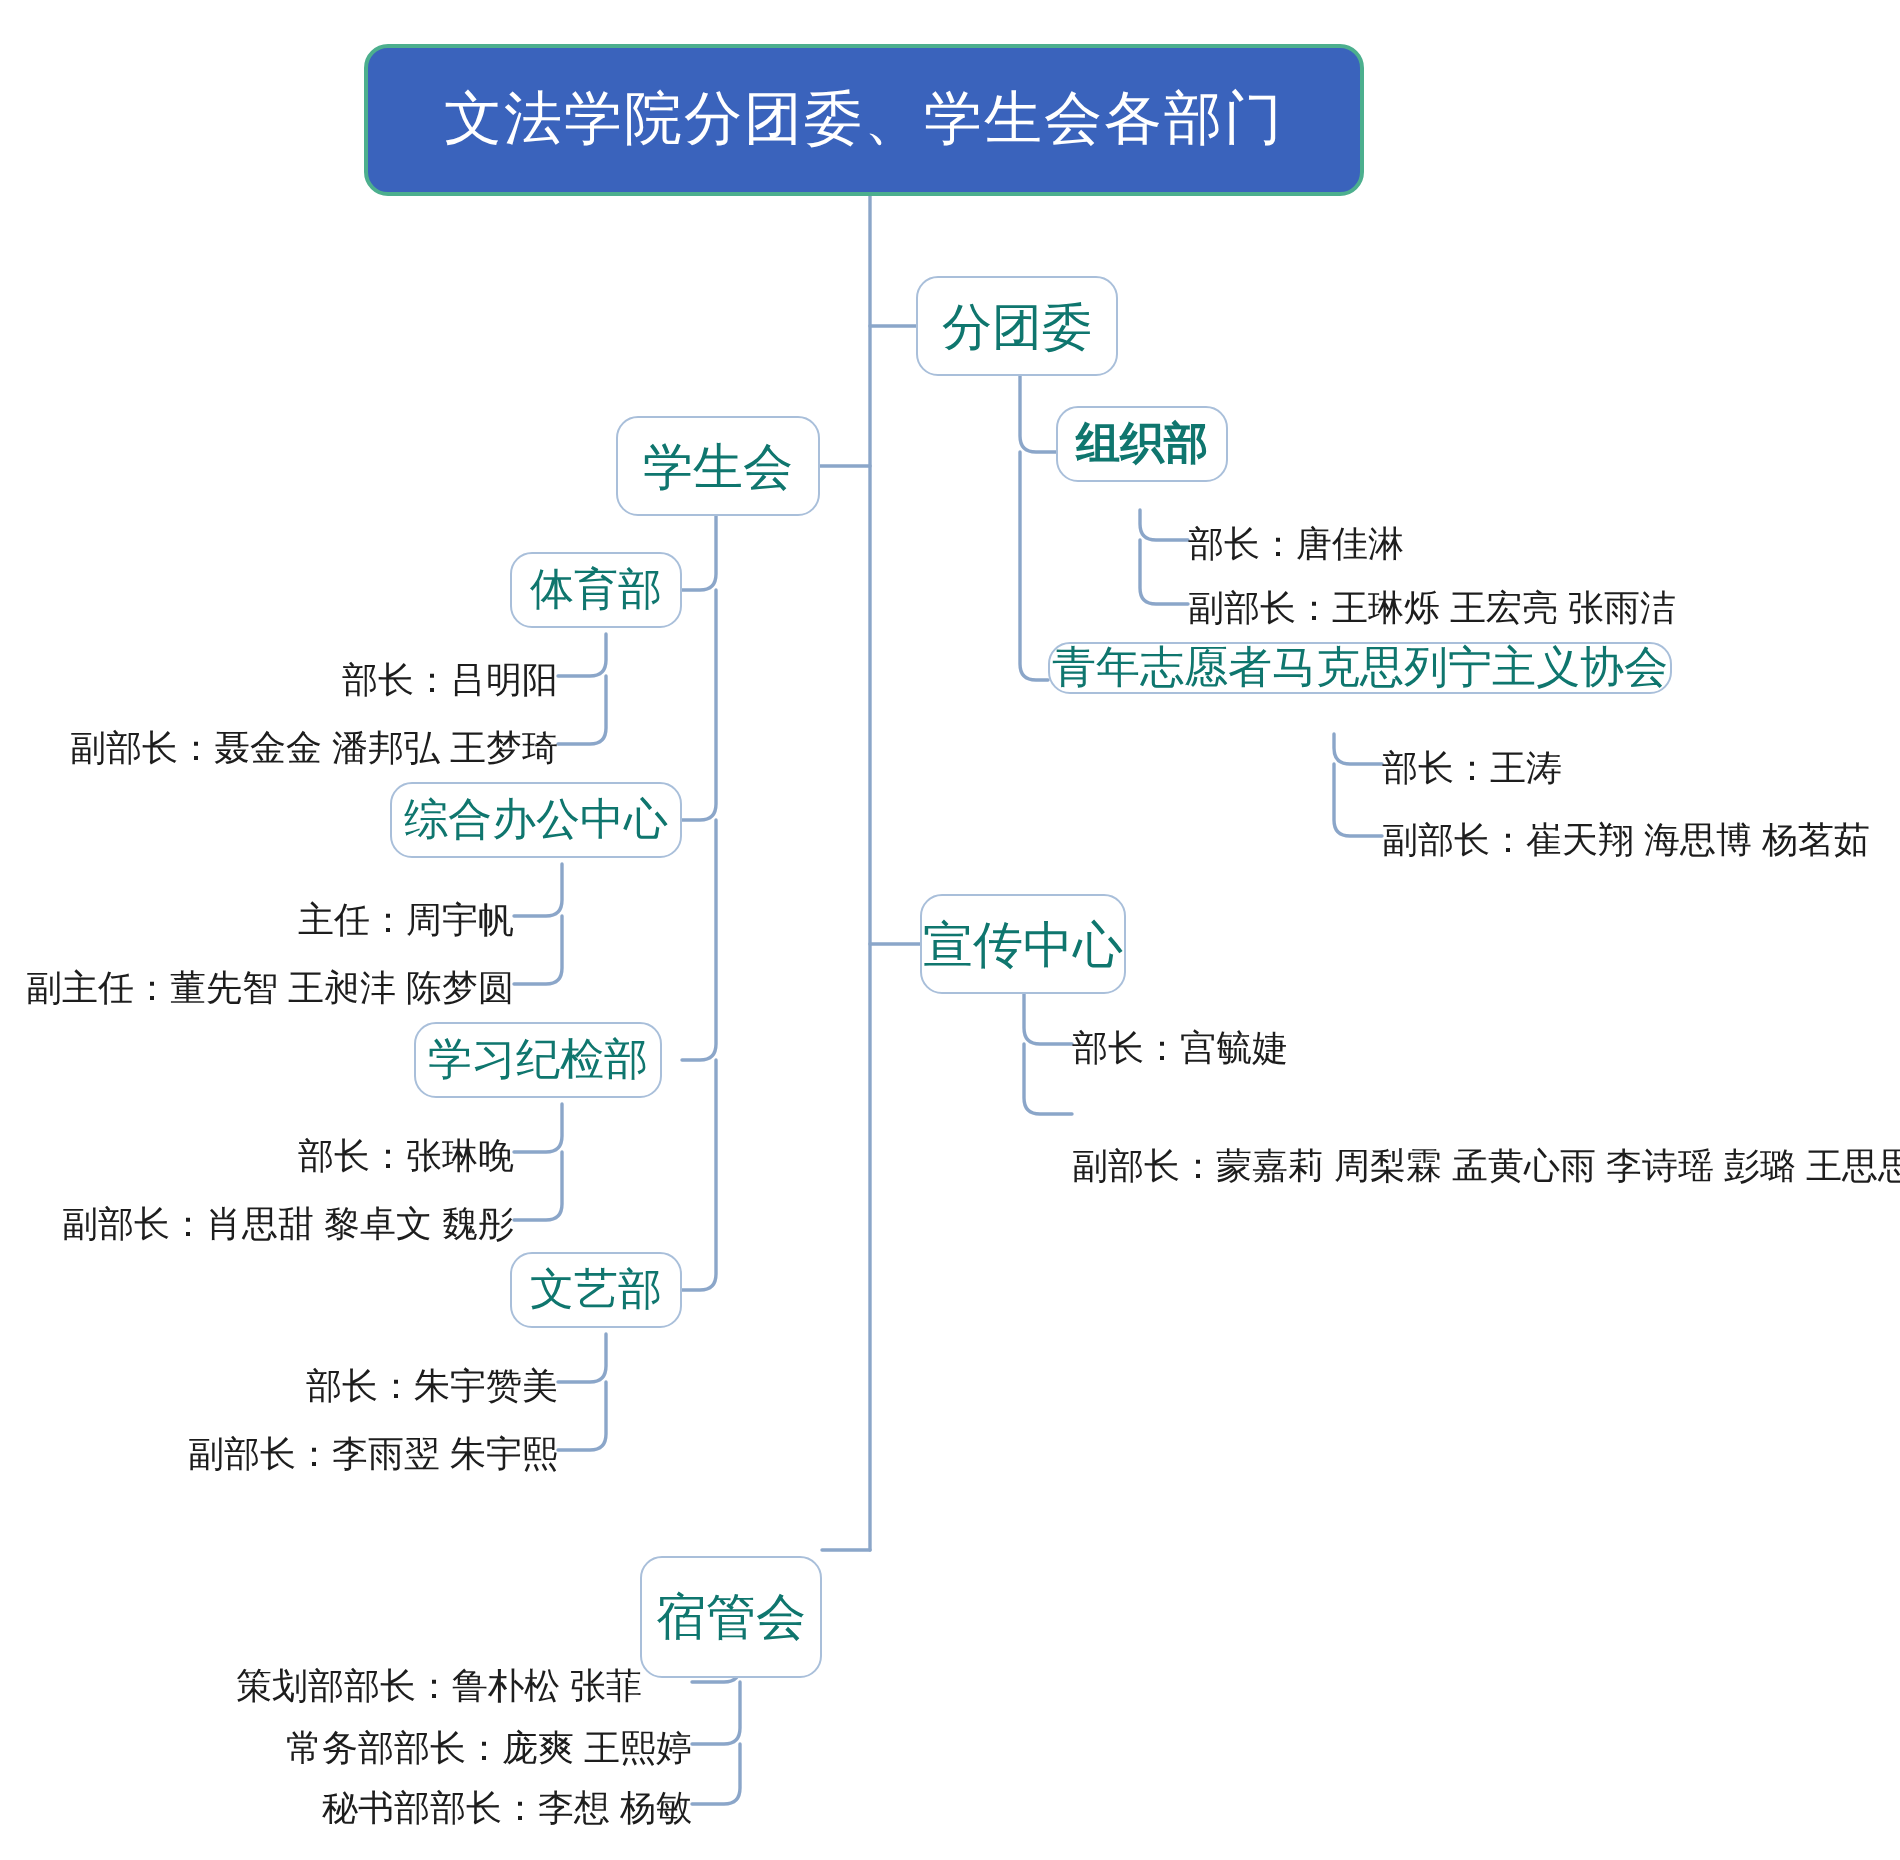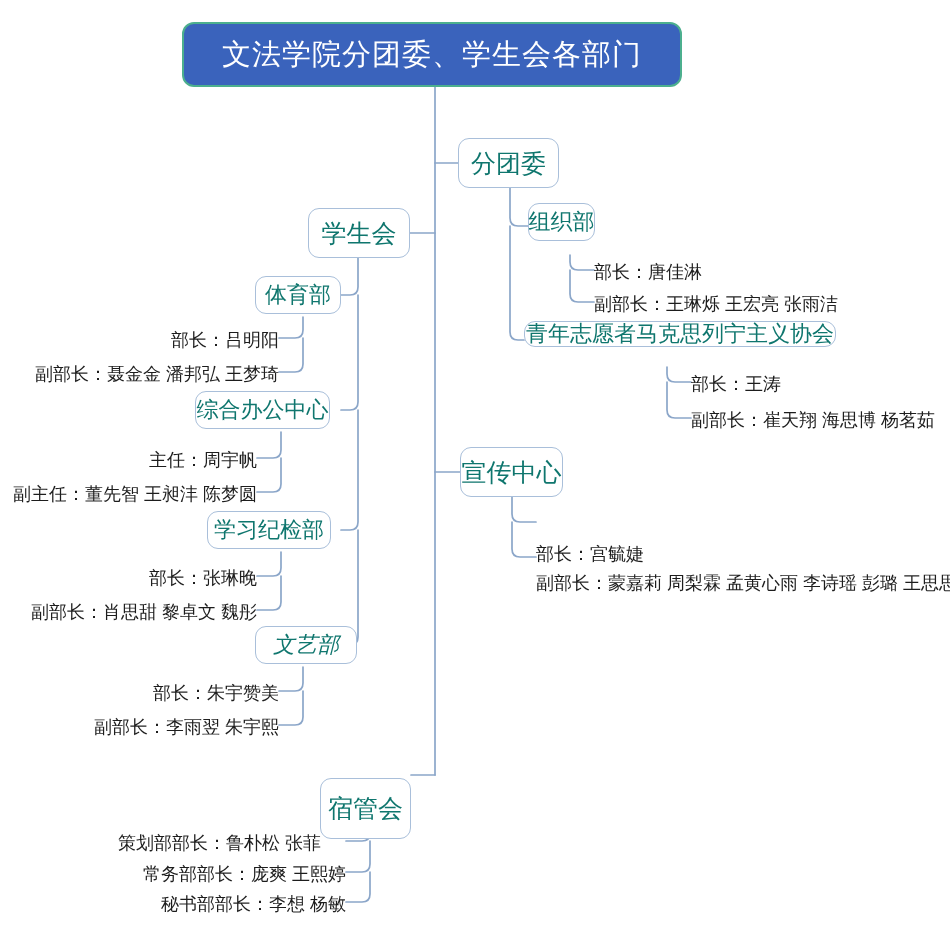--- a/index.html
+++ b/index.html
@@ -26,21 +26,21 @@
     height: 930px;
     pointer-events: none;
   }
 
   
   .title-box {
     position: absolute;
     left: 182px;
     top: 22px;
     width: 500px;
-    height: 65px;
+    height: 76px;
     background: #3a63bc;
     border: 2px solid #4caf8e;
     border-radius: 12px;
     box-sizing: border-box;
     display: flex;
     align-items: center;
     justify-content: center;
     color: #ffffff;
     font-size: 29px;
     letter-spacing: 1px;
@@ -128,53 +128,53 @@
       <path d="M370,841 L370,864 Q370,872 362,872 L346,872"></path>
       <path d="M370,872 L370,894 Q370,902 362,902 L346,902"></path>
 
     </g>
   </svg>
 
   <div class="title-box">文法学院分团委、学生会各部门</div>
 
   <div class="node lvl1" style="left:458px; top:138px; width:101px; height:50px;">分团委</div>
 
-  <div class="node lvl2" style="left:528px; top:203px; width:67px; height:38px;">组织部</div>
+  <div class="node lvl2" style="left:528px; top:203px; width:86px; height:38px;font-weight:bold;">组织部</div>
 
   <div class="leaf right" style="left:594px; top:263px;">部长：唐佳淋</div>
   <div class="leaf right" style="left:594px; top:295px;">副部长：王琳烁 王宏亮 张雨洁</div>
 
   <div class="node wide" style="left:524px; top:321px; width:312px; height:26px;">青年志愿者马克思列宁主义协会</div>
 
   <div class="leaf right" style="left:691px; top:375px;">部长：王涛</div>
   <div class="leaf right" style="left:691px; top:411px;">副部长：崔天翔 海思博 杨茗茹</div>
 
   <div class="node lvl1" style="left:460px; top:447px; width:103px; height:50px;">宣传中心</div>
 
-  <div class="leaf right" style="left:536px; top:515px;margin-top:30px;">部长：宫毓婕</div>
+  <div class="leaf right" style="left:536px; top:515px;">部长：宫毓婕</div>
   <div class="leaf right" style="left:536px; top:574px;">副部长：蒙嘉莉 周梨霖 孟黄心雨 李诗瑶 彭璐 王思思</div>
 
   <div class="node lvl1" style="left:308px; top:208px; width:102px; height:50px;">学生会</div>
 
   <div class="node lvl2" style="left:255px; top:276px; width:86px; height:38px;">体育部</div>
 
   <div class="leaf left" style="right:671px; top:331px;">部长：吕明阳</div>
   <div class="leaf left" style="right:671px; top:365px;">副部长：聂金金 潘邦弘 王梦琦</div>
 
-  <div class="node lvl2" style="left:195px; top:391px; width:135px; height:38px;">综合办公中心</div>
+  <div class="node lvl2" style="left:195px; top:391px; width:146px; height:38px;">综合办公中心</div>
 
   <div class="leaf left" style="right:693px; top:451px;">主任：周宇帆</div>
   <div class="leaf left" style="right:693px; top:485px;">副主任：董先智 王昶沣 陈梦圆</div>
 
   <div class="node lvl2" style="left:207px; top:511px; width:124px; height:38px;">学习纪检部</div>
 
   <div class="leaf left" style="right:693px; top:569px;">部长：张琳晚</div>
   <div class="leaf left" style="right:693px; top:603px;">副部长：肖思甜 黎卓文 魏彤</div>
 
-  <div class="node lvl2" style="left:255px; top:626px; width:102px; height:38px;font-style:italic;">文艺部</div>
+  <div class="node lvl2" style="left:255px; top:626px; width:86px; height:38px;">文艺部</div>
 
   <div class="leaf left" style="right:671px; top:684px;">部长：朱宇赞美</div>
   <div class="leaf left" style="right:671px; top:718px;">副部长：李雨翌 朱宇熙</div>
 
   <div class="node lvl1" style="left:320px; top:778px; width:91px; height:61px;">宿管会</div>
 
   <div class="leaf left" style="right:629px; top:834px;text-align:right;">策划部部长：鲁朴松 张菲</div>
   <div class="leaf left" style="right:604px; top:865px;">常务部部长：庞爽 王熙婷</div>
   <div class="leaf left" style="right:604px; top:895px;">秘书部部长：李想 杨敏</div>
 

